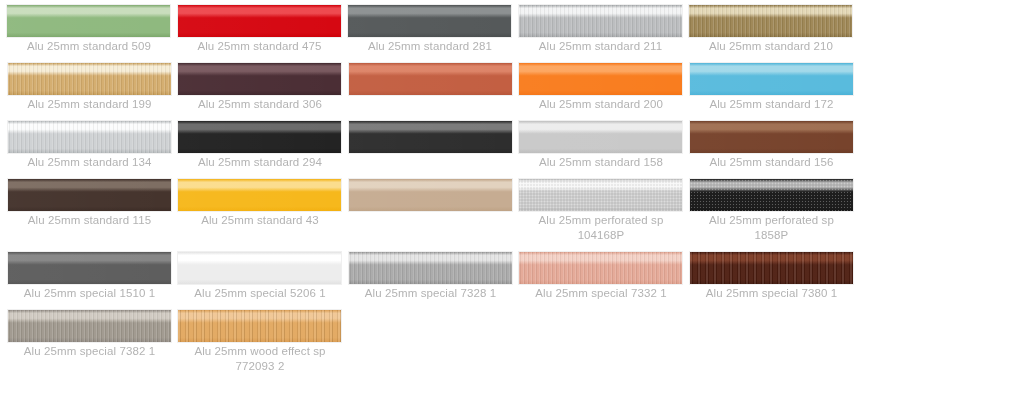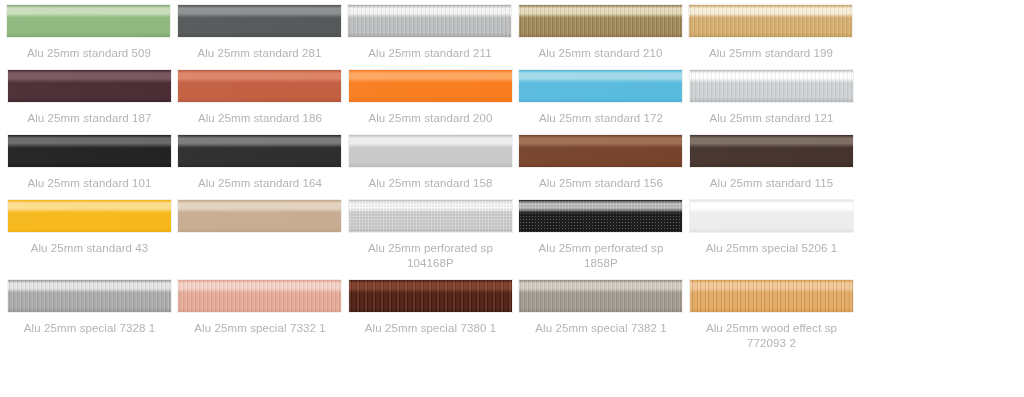--- a/index.html
+++ b/index.html
@@ -37,21 +37,21 @@
     border: 1px solid rgba(0,0,0,0.06);
   }
   .swatch .base { position: absolute; inset: 0; }
   .swatch .tex  { position: absolute; inset: 0; }
   .label {
     font-size: 11.5px;
     line-height: 15px;
     color: #b3b3b3;
     text-align: center;
     width: 166px;
-    padding-top: 8px;
+    padding-top: 1px;
     padding-bottom: 6px;
     letter-spacing: 0.1px;
     white-space: pre-line;
   }
 </style>
 </head>
 <body>
 
 <div id="grid">
     <div class="cell">
@@ -59,20 +59,29 @@
         <div class="swatch">
           <div class="base" style="background: linear-gradient(rgb(125, 168, 108) 0%, rgb(201, 221, 189) 10%, rgb(201, 221, 189) 26%, rgb(143, 185, 127) 40%, rgb(143, 185, 127) 86%, rgb(125, 168, 108) 100%);"></div>
           <div class="tex" style="background-image: linear-gradient(to right, rgba(255, 255, 255, 0.06), rgba(255, 255, 255, 0)); background-position: 0px 0px; opacity: 0.4;"></div>
         </div>
       </div>
       <div class="label">Alu 25mm standard 509</div>
     </div>
     <div class="cell">
       <div class="swatch-wrap">
         <div class="swatch">
+          <div class="base" style="background: linear-gradient(rgb(207, 0, 9) 0%, rgb(238, 74, 80) 10%, rgb(238, 74, 80) 26%, rgb(214, 8, 18) 40%, rgb(214, 8, 18) 86%, rgb(207, 0, 9) 100%);"></div>
+          <div class="tex" style="background-image: linear-gradient(to right, rgba(255, 255, 255, 0.06), rgba(255, 255, 255, 0)); background-position: 0px 0px; opacity: 0.4;"></div>
+        </div>
+      </div>
+      <div class="label">Alu 25mm standard 475</div>
+    </div>
+    <div class="cell">
+      <div class="swatch-wrap">
+        <div class="swatch">
           <div class="base" style="background: linear-gradient(rgb(75, 79, 80) 0%, rgb(141, 145, 146) 10%, rgb(141, 145, 146) 26%, rgb(85, 89, 90) 40%, rgb(85, 89, 90) 86%, rgb(75, 79, 80) 100%);"></div>
           <div class="tex" style="background-image: linear-gradient(to right, rgba(255, 255, 255, 0.06), rgba(255, 255, 255, 0)); background-position: 0px 0px; opacity: 0.4;"></div>
         </div>
       </div>
       <div class="label">Alu 25mm standard 281</div>
     </div>
     <div class="cell">
       <div class="swatch-wrap">
         <div class="swatch">
           <div class="base" style="background: linear-gradient(rgb(163, 166, 168) 0%, rgb(242, 243, 244) 10%, rgb(242, 243, 244) 26%, rgb(185, 187, 189) 40%, rgb(185, 187, 189) 86%, rgb(163, 166, 168) 100%);"></div>
@@ -99,30 +108,29 @@
       </div>
       <div class="label">Alu 25mm standard 199</div>
     </div>
     <div class="cell">
       <div class="swatch-wrap">
         <div class="swatch">
           <div class="base" style="background: linear-gradient(rgb(63, 38, 44) 0%, rgb(122, 90, 96) 10%, rgb(122, 90, 96) 26%, rgb(75, 46, 53) 40%, rgb(75, 46, 53) 86%, rgb(63, 38, 44) 100%);"></div>
           <div class="tex" style="background-image: linear-gradient(to right, rgba(255, 255, 255, 0.06), rgba(255, 255, 255, 0)); background-position: 0px 0px; opacity: 0.4;"></div>
         </div>
       </div>
-      <div class="label">Alu 25mm standard 187</div>
+      <div class="label">Alu 25mm standard 306</div>
     </div>
     <div class="cell">
       <div class="swatch-wrap">
         <div class="swatch">
           <div class="base" style="background: linear-gradient(rgb(184, 86, 58) 0%, rgb(221, 132, 104) 10%, rgb(221, 132, 104) 26%, rgb(195, 95, 66) 40%, rgb(195, 95, 66) 86%, rgb(184, 86, 58) 100%);"></div>
           <div class="tex" style="background-image: linear-gradient(to right, rgba(255, 255, 255, 0.06), rgba(255, 255, 255, 0)); background-position: 0px 0px; opacity: 0.4;"></div>
         </div>
       </div>
-      <div class="label">Alu 25mm standard 186</div>
     </div>
     <div class="cell">
       <div class="swatch-wrap">
         <div class="swatch">
           <div class="base" style="background: linear-gradient(rgb(245, 116, 22) 0%, rgb(253, 166, 96) 10%, rgb(253, 166, 96) 26%, rgb(249, 125, 31) 40%, rgb(249, 125, 31) 86%, rgb(245, 116, 22) 100%);"></div>
           <div class="tex" style="background-image: linear-gradient(to right, rgba(255, 255, 255, 0.06), rgba(255, 255, 255, 0)); background-position: 0px 0px; opacity: 0.4;"></div>
         </div>
       </div>
       <div class="label">Alu 25mm standard 200</div>
     </div>
@@ -135,39 +143,38 @@
       </div>
       <div class="label">Alu 25mm standard 172</div>
     </div>
     <div class="cell">
       <div class="swatch-wrap">
         <div class="swatch">
           <div class="base" style="background: linear-gradient(rgb(181, 185, 187) 0%, rgb(251, 252, 252) 10%, rgb(251, 252, 252) 26%, rgb(205, 208, 210) 40%, rgb(205, 208, 210) 86%, rgb(181, 185, 187) 100%);"></div>
           <div class="tex" style="background-image: repeating-linear-gradient(to right, rgba(255, 255, 255, 0.3) 0px, rgba(255, 255, 255, 0.3) 1px, rgba(0, 0, 0, 0.1) 1px, rgba(0, 0, 0, 0.1) 2px, rgba(255, 255, 255, 0.08) 2px, rgba(255, 255, 255, 0.08) 4px); background-position: 0px 0px; opacity: 0.55;"></div>
         </div>
       </div>
-      <div class="label">Alu 25mm standard 121</div>
+      <div class="label">Alu 25mm standard 134</div>
     </div>
     <div class="cell">
       <div class="swatch-wrap">
         <div class="swatch">
           <div class="base" style="background: linear-gradient(rgb(27, 27, 27) 0%, rgb(106, 106, 106) 10%, rgb(106, 106, 106) 26%, rgb(35, 35, 35) 40%, rgb(35, 35, 35) 86%, rgb(27, 27, 27) 100%);"></div>
           <div class="tex" style="background-image: linear-gradient(to right, rgba(255, 255, 255, 0.06), rgba(255, 255, 255, 0)); background-position: 0px 0px; opacity: 0.4;"></div>
         </div>
       </div>
-      <div class="label">Alu 25mm standard 101</div>
+      <div class="label">Alu 25mm standard 294</div>
     </div>
     <div class="cell">
       <div class="swatch-wrap">
         <div class="swatch">
           <div class="base" style="background: linear-gradient(rgb(38, 38, 38) 0%, rgb(123, 123, 123) 10%, rgb(123, 123, 123) 26%, rgb(46, 46, 46) 40%, rgb(46, 46, 46) 86%, rgb(38, 38, 38) 100%);"></div>
           <div class="tex" style="background-image: linear-gradient(to right, rgba(255, 255, 255, 0.06), rgba(255, 255, 255, 0)); background-position: 0px 0px; opacity: 0.4;"></div>
         </div>
       </div>
-      <div class="label">Alu 25mm standard 164</div>
     </div>
     <div class="cell">
       <div class="swatch-wrap">
         <div class="swatch">
           <div class="base" style="background: linear-gradient(rgb(189, 189, 189) 0%, rgb(237, 237, 237) 10%, rgb(237, 237, 237) 26%, rgb(201, 201, 201) 40%, rgb(201, 201, 201) 86%, rgb(189, 189, 189) 100%);"></div>
           <div class="tex" style="background-image: linear-gradient(to right, rgba(255, 255, 255, 0.06), rgba(255, 255, 255, 0)); background-position: 0px 0px; opacity: 0.4;"></div>
         </div>
       </div>
       <div class="label">Alu 25mm standard 158</div>
     </div>
@@ -218,20 +225,29 @@
     </div>
     <div class="cell">
       <div class="swatch-wrap">
         <div class="swatch">
           <div class="base" style="background: linear-gradient(rgb(23, 23, 23) 0%, rgb(185, 185, 185) 10%, rgb(185, 185, 185) 26%, rgb(31, 31, 31) 40%, rgb(31, 31, 31) 86%, rgb(23, 23, 23) 100%);"></div>
           <div class="tex" style="background-image: radial-gradient(rgba(255, 255, 255, 0.28) 0.7px, transparent 0.9px), radial-gradient(rgba(0, 0, 0, 0.22) 0.7px, transparent 0.9px); background-size: 3px 3px, 3px 3px; background-position: 0px 0px, 1.5px 1.5px; opacity: 1;"></div>
         </div>
       </div>
       <div class="label">Alu 25mm perforated sp
 1858P</div>
+    </div>
+    <div class="cell">
+      <div class="swatch-wrap">
+        <div class="swatch">
+          <div class="base" style="background: linear-gradient(rgb(84, 84, 84) 0%, rgb(135, 135, 135) 10%, rgb(135, 135, 135) 26%, rgb(94, 94, 94) 40%, rgb(94, 94, 94) 86%, rgb(84, 84, 84) 100%);"></div>
+          <div class="tex" style="background-image: linear-gradient(to right, rgba(255, 255, 255, 0.06), rgba(255, 255, 255, 0)); background-position: 0px 0px; opacity: 0.4;"></div>
+        </div>
+      </div>
+      <div class="label">Alu 25mm special 1510 1</div>
     </div>
     <div class="cell">
       <div class="swatch-wrap">
         <div class="swatch">
           <div class="base" style="background: linear-gradient(rgb(226, 226, 226) 0%, rgb(255, 255, 255) 10%, rgb(255, 255, 255) 26%, rgb(237, 237, 237) 40%, rgb(237, 237, 237) 86%, rgb(226, 226, 226) 100%);"></div>
           <div class="tex" style="background-image: linear-gradient(to right, rgba(255, 255, 255, 0.06), rgba(255, 255, 255, 0)); background-position: 0px 0px; opacity: 0.4;"></div>
         </div>
       </div>
       <div class="label">Alu 25mm special 5206 1</div>
     </div>

